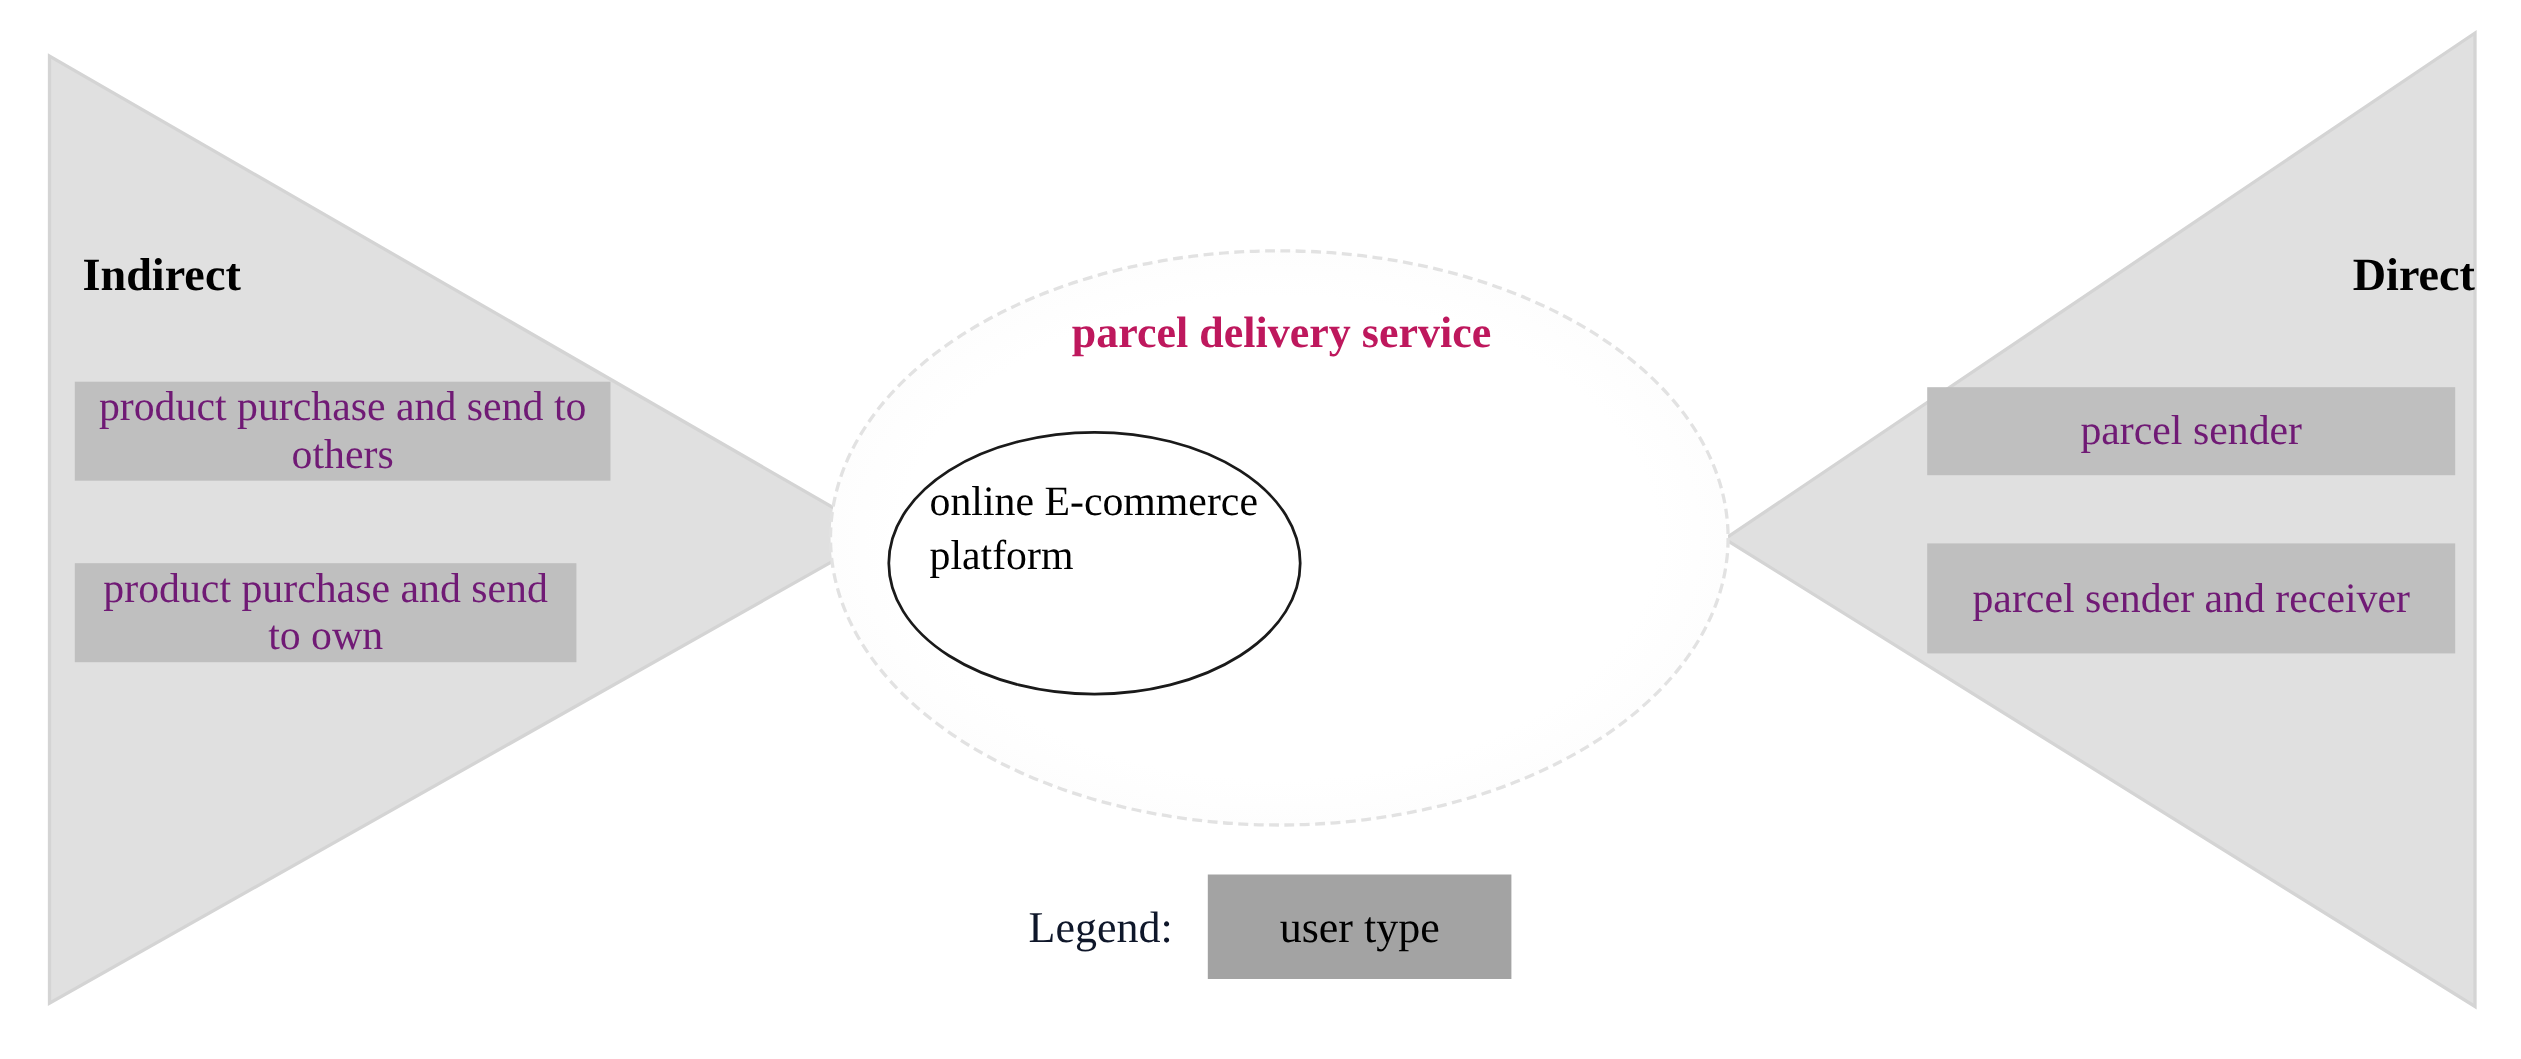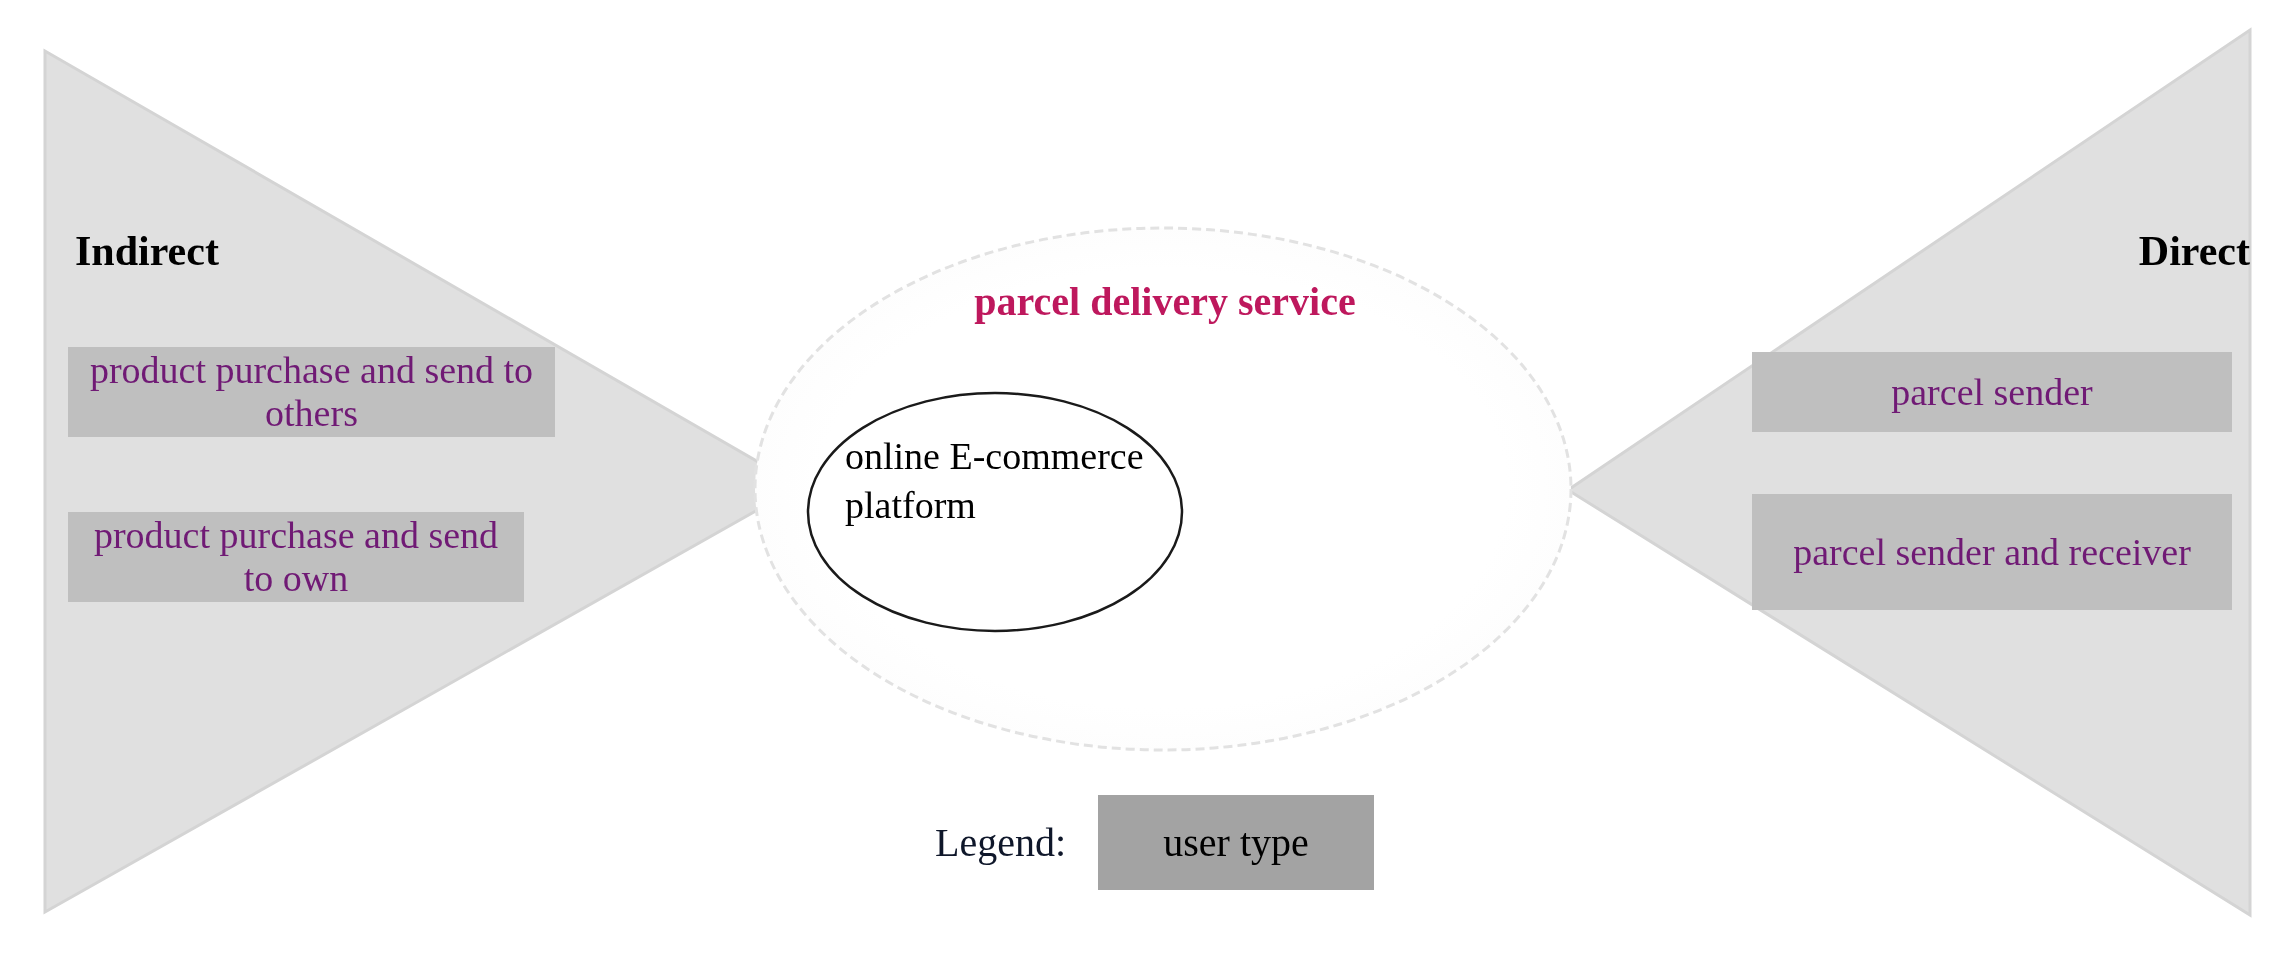--- a/index.html
+++ b/index.html
@@ -42,21 +42,21 @@
     justify-content: center;
     text-align: center;
     font-size: 38px;
     line-height: 1.12;
     box-sizing: border-box;
     padding: 2px 8px;
   }
   #box-indirect-1 { left: 68px;  top: 347px; width: 487px; height: 90px; }
   #box-indirect-2 { left: 68px;  top: 512px; width: 456px; height: 90px; }
   #box-direct-1   { left: 1752px; top: 328px; width: 480px; height: 80px; margin-top: 24px; }
-  #box-direct-2   { left: 1752px; top: 494px; width: 480px; height: 116px; }
+  #box-direct-2   { left: 1752px; top: 494px; width: 480px; height: 100px; }
 
   #service-title {
     position: absolute;
     left: 955px;
     top: 278px;
     width: 420px;
     text-align: center;
     font-weight: bold;
     font-size: 40px;
     line-height: 1.18;

